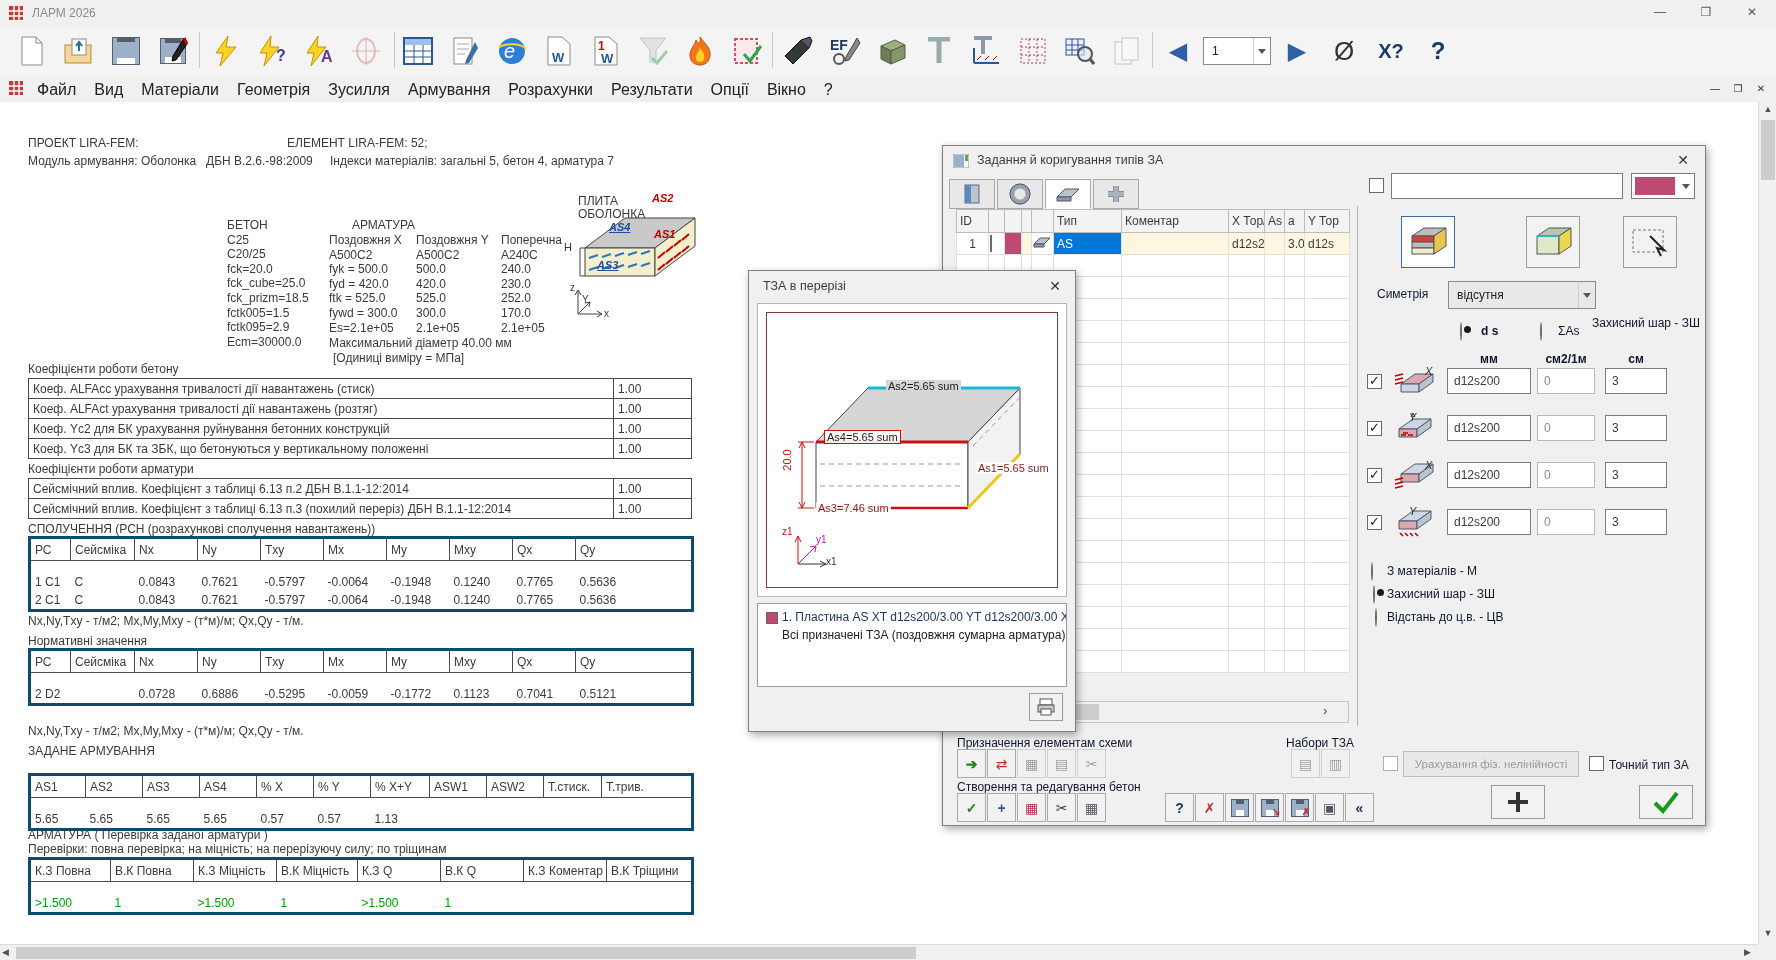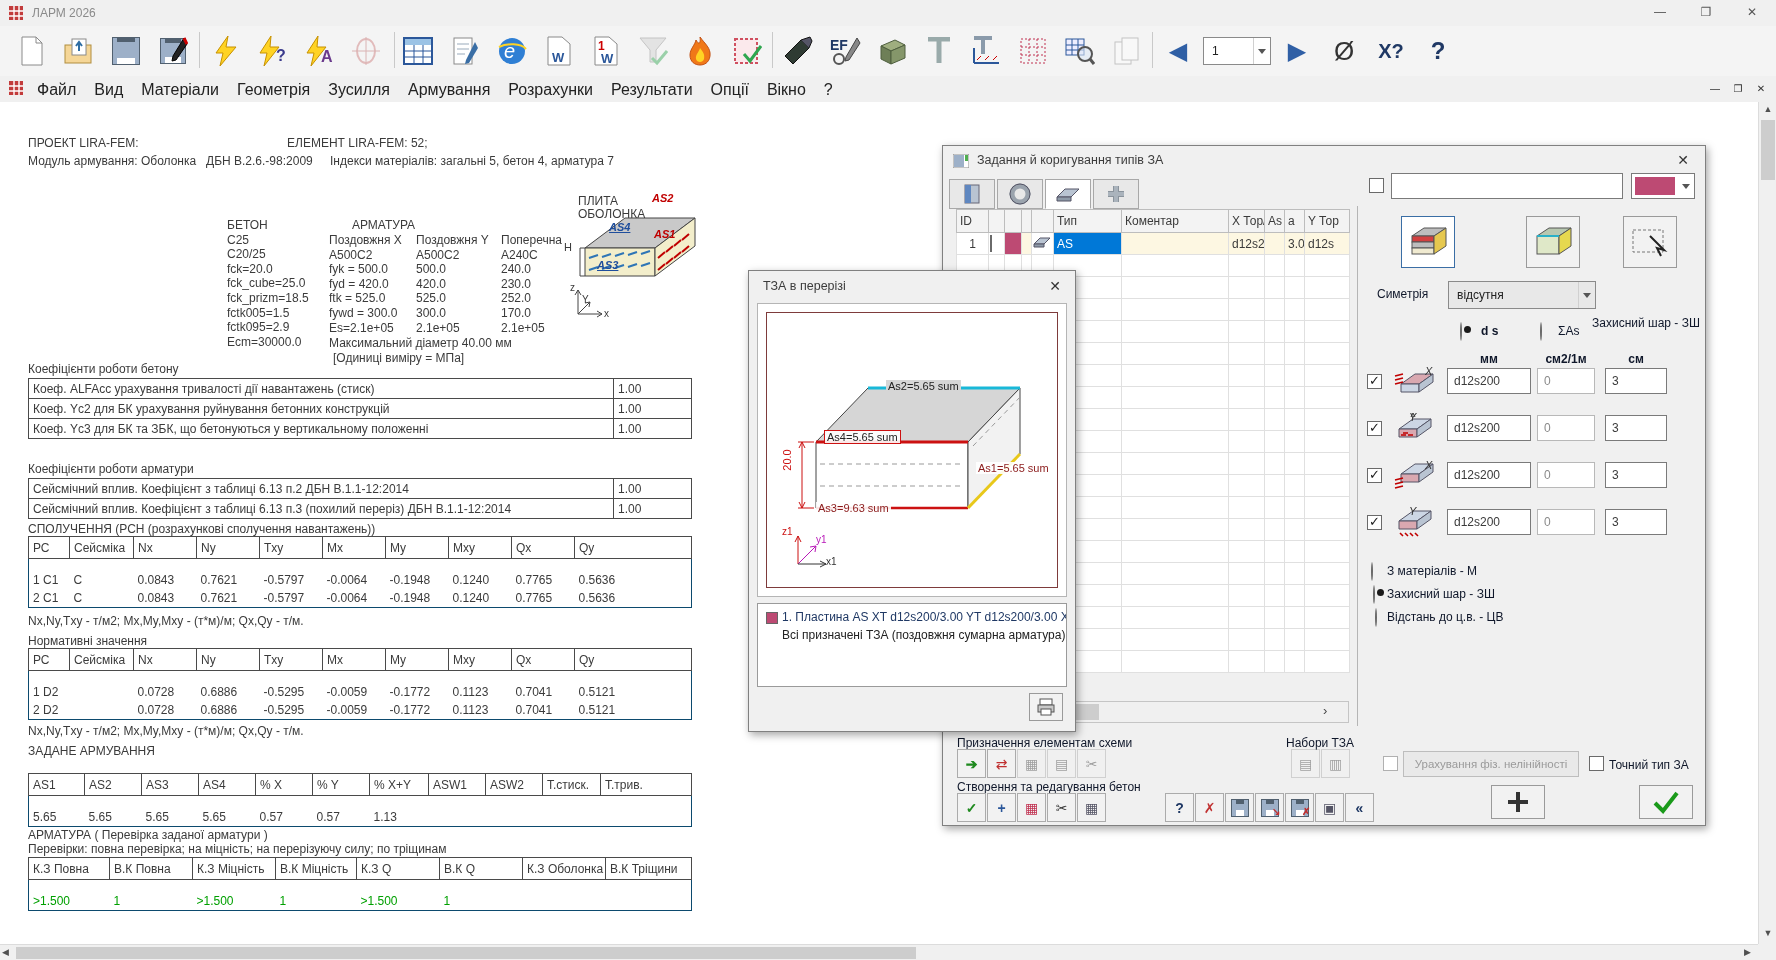--- a/index.html
+++ b/index.html
@@ -26,21 +26,21 @@
   .menu-item{display:inline-block;padding:5px 9px 0 9px;font-size:16px;color:#222}
   .mini{width:22px;height:20px;text-align:center;line-height:20px;font-size:10px;color:#333}
   
   .client{left:0;top:102px;width:1758px;height:842px;background:#fff;overflow:hidden}
   .doc-line{font-size:12px;white-space:pre}
   .doc-block{font-size:12px;line-height:14.6px;white-space:pre-line}
   .doc-title{font-size:12px;white-space:pre}
   table.doc{border-collapse:collapse;font-size:12px;color:#3b3b3b;table-layout:fixed}
   table.doc th,table.doc td{font-weight:normal;text-align:left;padding:2px 4px;overflow:hidden;white-space:nowrap}
   table.coef td{border:1px solid #4a4a4a;height:15px}
-  table.wide{border:1px solid #0c4a6e}
+  table.wide{border:3px solid #0c4a6e}
   table.wide th{border:1px solid #4a4a4a;height:17px}
   table.wide td{border:none;height:14px}
   table.wide tbody tr.sp td{height:8px}
   table.tbl-check tbody td{color:#00a000}
   
   .vscroll{left:1758px;top:102px;width:18px;height:842px;background:#f0f0f0;border-left:1px solid #dcdcdc}
   .hscroll{left:0;top:944px;width:1758px;height:16px;background:#f0f0f0;border-top:1px solid #dcdcdc}
   .sbtn{background:#f0f0f0;color:#505050;font-size:9px;text-align:center}
   .sthumb{background:#cdcdcd}
   
@@ -356,20 +356,24 @@
       <colgroup>
         <col style="width: 585px;">
         <col style="width: 78px;">
       </colgroup>
       <tbody>
         <tr>
           <td>Коеф. ALFAcc урахування тривалості дії навантажень (стиск)</td>
           <td>1.00</td>
         </tr>
         <tr>
+          <td>Коеф. ALFAct урахування тривалості дії навантажень (розтяг)</td>
+          <td>1.00</td>
+        </tr>
+        <tr>
           <td>Коеф. Yc2 для БК урахування руйнування бетонних конструкцій</td>
           <td>1.00</td>
         </tr>
         <tr>
           <td>Коеф. Yc3 для БК та ЗБК, що бетонуються у вертикальному положенні</td>
           <td>1.00</td>
         </tr>
       </tbody>
     </table>
 
@@ -493,32 +497,20 @@
           <td></td>
           <td></td>
           <td></td>
           <td></td>
           <td></td>
           <td></td>
           <td></td>
           <td></td>
           <td></td>
           <td></td>
-        </tr>
-        <tr>
-          <td>1 D2</td>
-          <td></td>
-          <td>0.0728</td>
-          <td>0.6886</td>
-          <td>-0.5295</td>
-          <td>-0.0059</td>
-          <td>-0.1772</td>
-          <td>0.1123</td>
-          <td>0.7041</td>
-          <td>0.5121</td>
         </tr>
         <tr>
           <td>2 D2</td>
           <td></td>
           <td>0.0728</td>
           <td>0.6886</td>
           <td>-0.5295</td>
           <td>-0.0059</td>
           <td>-0.1772</td>
           <td>0.1123</td>
@@ -602,21 +594,21 @@
         <col style="width: 86px;">
       </colgroup>
       <thead>
         <tr>
           <th>К.З Повна</th>
           <th>В.К Повна</th>
           <th>К.З Міцність</th>
           <th>В.К Міцність</th>
           <th>К.З Q</th>
           <th>В.К Q</th>
-          <th>К.З Оболонка</th>
+          <th>К.З Коментар</th>
           <th>В.К Тріщини</th>
         </tr>
       </thead>
       <tbody>
         <tr class="sp">
           <td></td>
           <td></td>
           <td></td>
           <td></td>
           <td></td>
@@ -1236,21 +1228,21 @@
           <path d="M30 222 l-3 6 M30 222 l3 6" stroke="#cc1111"></path>
         <path d="M30 250 L48 232" stroke="#b818b8"></path>
           <path d="M48 232 l-6 1 M48 232 l-1 6" stroke="#b818b8"></path>
         <path d="M30 250 H58" stroke="#333"></path>
           <path d="M58 250 l-6 -3 M58 250 l-6 3" stroke="#333"></path>
       </g>
     </svg>
     <span class="abs aslab" style="left:128px;top:76px;background:#d6d6d6;color:#222">As2=5.65 sum</span>
     <span class="abs aslab" style="left:66px;top:126px;color:#222;border:1px solid #cc1111">As4=5.65 sum</span>
     <span class="abs aslab" style="left:218px;top:158px;color:#8b1a1a">As1=5.65 sum</span>
-    <span class="abs aslab" style="left:58px;top:198px;color:#8b1a1a">As3=9.63 sum</span>
+    <span class="abs aslab" style="left:58px;top:198px;color:#8b1a1a">As3=7.46 sum</span>
     <span class="abs" style="left:18px;top:150px;font-size:11px;color:#cc1111;transform:rotate(-90deg)">20.0</span>
     <span class="abs" style="left:24px;top:222px;font-size:10px;color:#cc1111">z1</span>
     <span class="abs" style="left:58px;top:230px;font-size:10px;color:#b818b8">y1</span>
     <span class="abs" style="left:68px;top:252px;font-size:10px;color:#333">x1</span>
   </div>
 
   <div class="abs" style="left:8px;top:332px;width:310px;height:84px;background:#fff;border:1px solid #9a9a9a;box-sizing:border-box;overflow:hidden">
     <div class="abs" style="left:8px;top:8px;width:10px;height:10px;background:#bd4a73;border:1px solid #666"></div>
     <span class="abs" style="left:24px;top:6px;font-size:12px;color:#1f3864;white-space:nowrap">1. Пластина AS XT d12s200/3.00 YT d12s200/3.00 XB ...</span>
     <span class="abs" style="left:24px;top:24px;font-size:12px;color:#222;white-space:nowrap">Всі призначені ТЗА (поздовжня сумарна арматура) ...</span>

